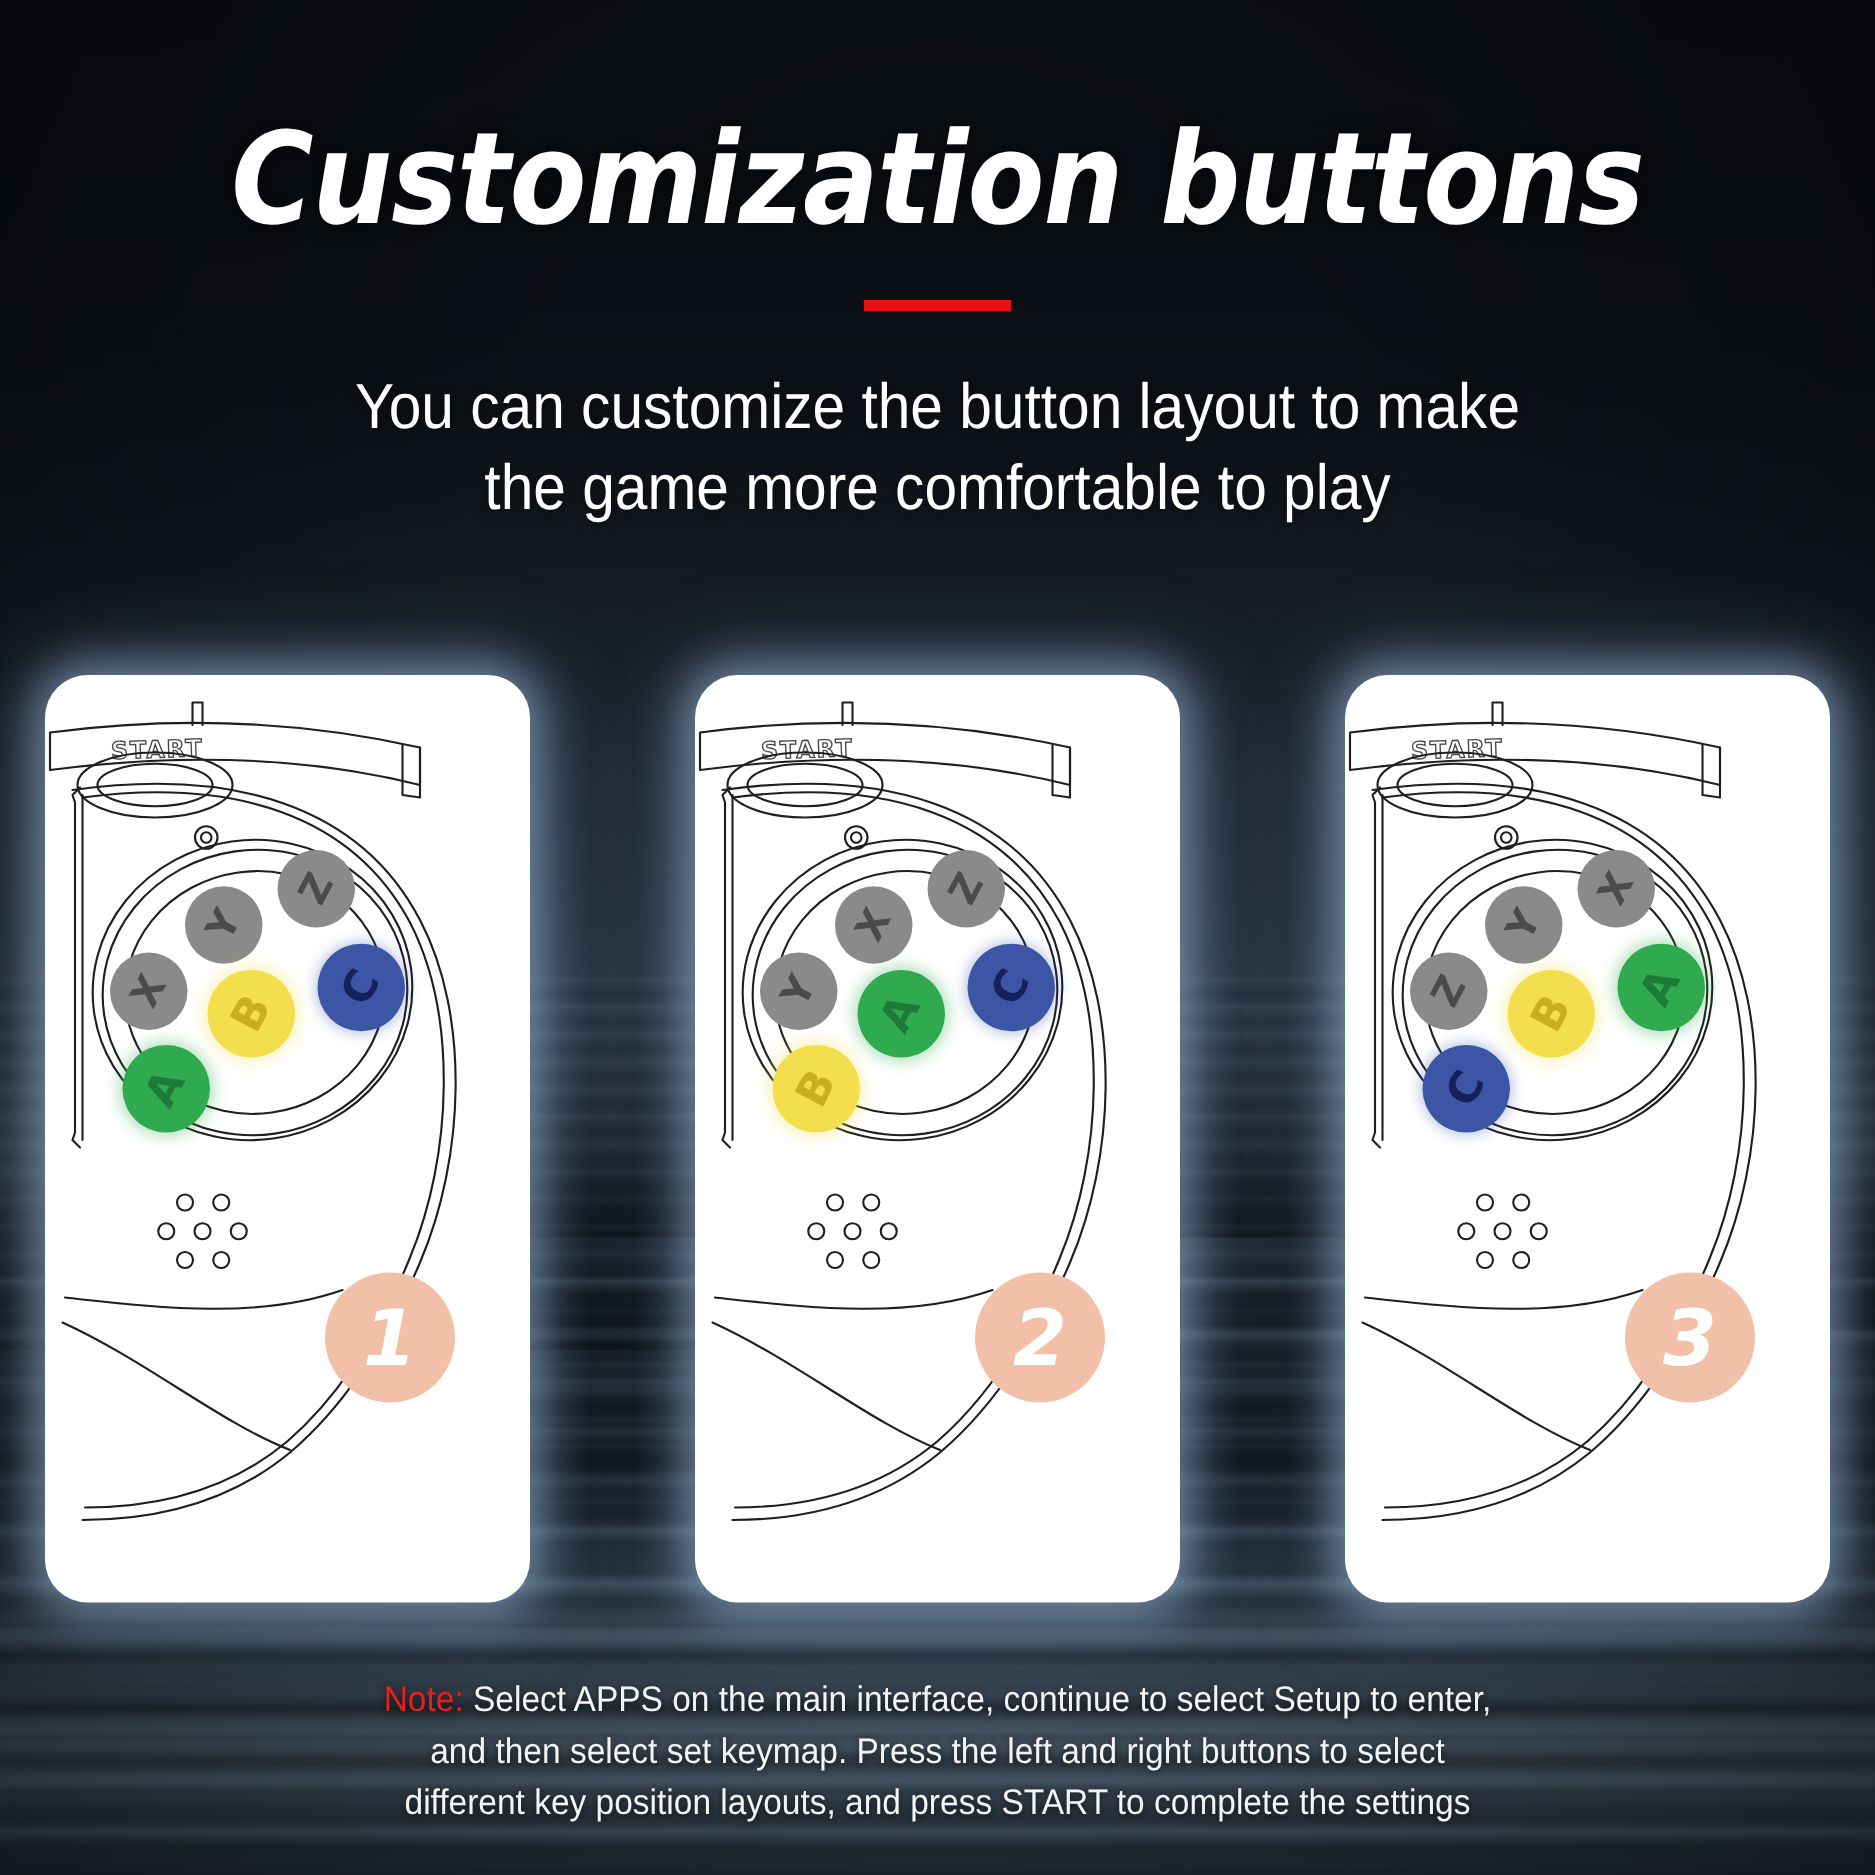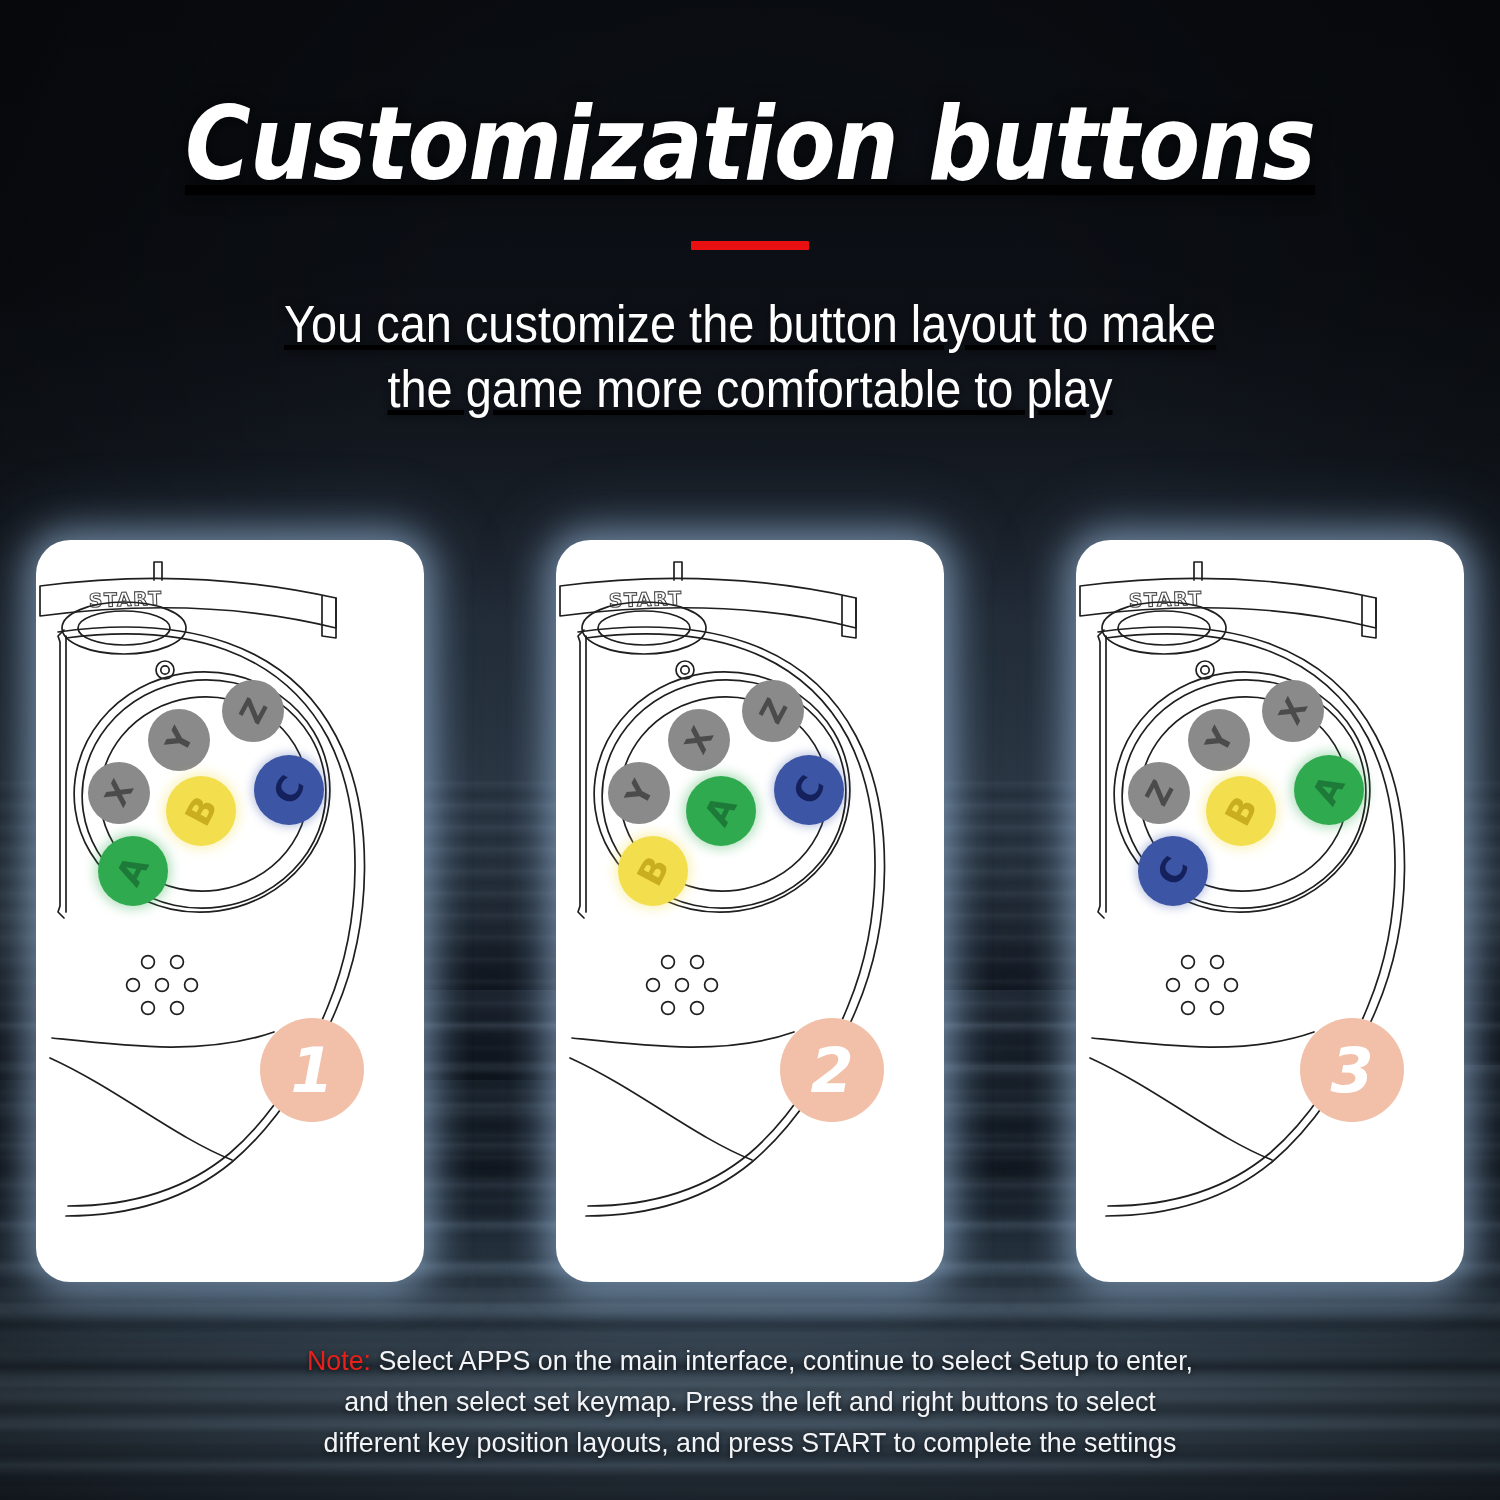--- a/index.html
+++ b/index.html
@@ -77,21 +77,21 @@
   .bg-vignette {
     position: absolute; inset: 0;
     background: radial-gradient(ellipse at 50% 38%, rgba(0,0,0,0) 35%, rgba(0,0,0,0.55) 100%);
   }
   .bg-topdark {
     position: absolute; left:0; right:0; top:0; height: 42%;
     background: linear-gradient(180deg, #0a0d12 0%, rgba(10,13,18,0.85) 45%, rgba(10,13,18,0.0) 100%);
   }
 
   
-  .header { position: absolute; left: 0; right: 0; top: 0; text-align: center; text-decoration: underline; }
+  .header { position: absolute; left: 0; right: 0; top: 0; text-align: center; }
 
   .title {
     margin-top: 92px;
     color: #ffffff;
     font-family: "DejaVu Sans", sans-serif;
     font-size: 102px;
     font-weight: 700;
     font-style: italic;
     letter-spacing: -1px;
     line-height: 1.02;

